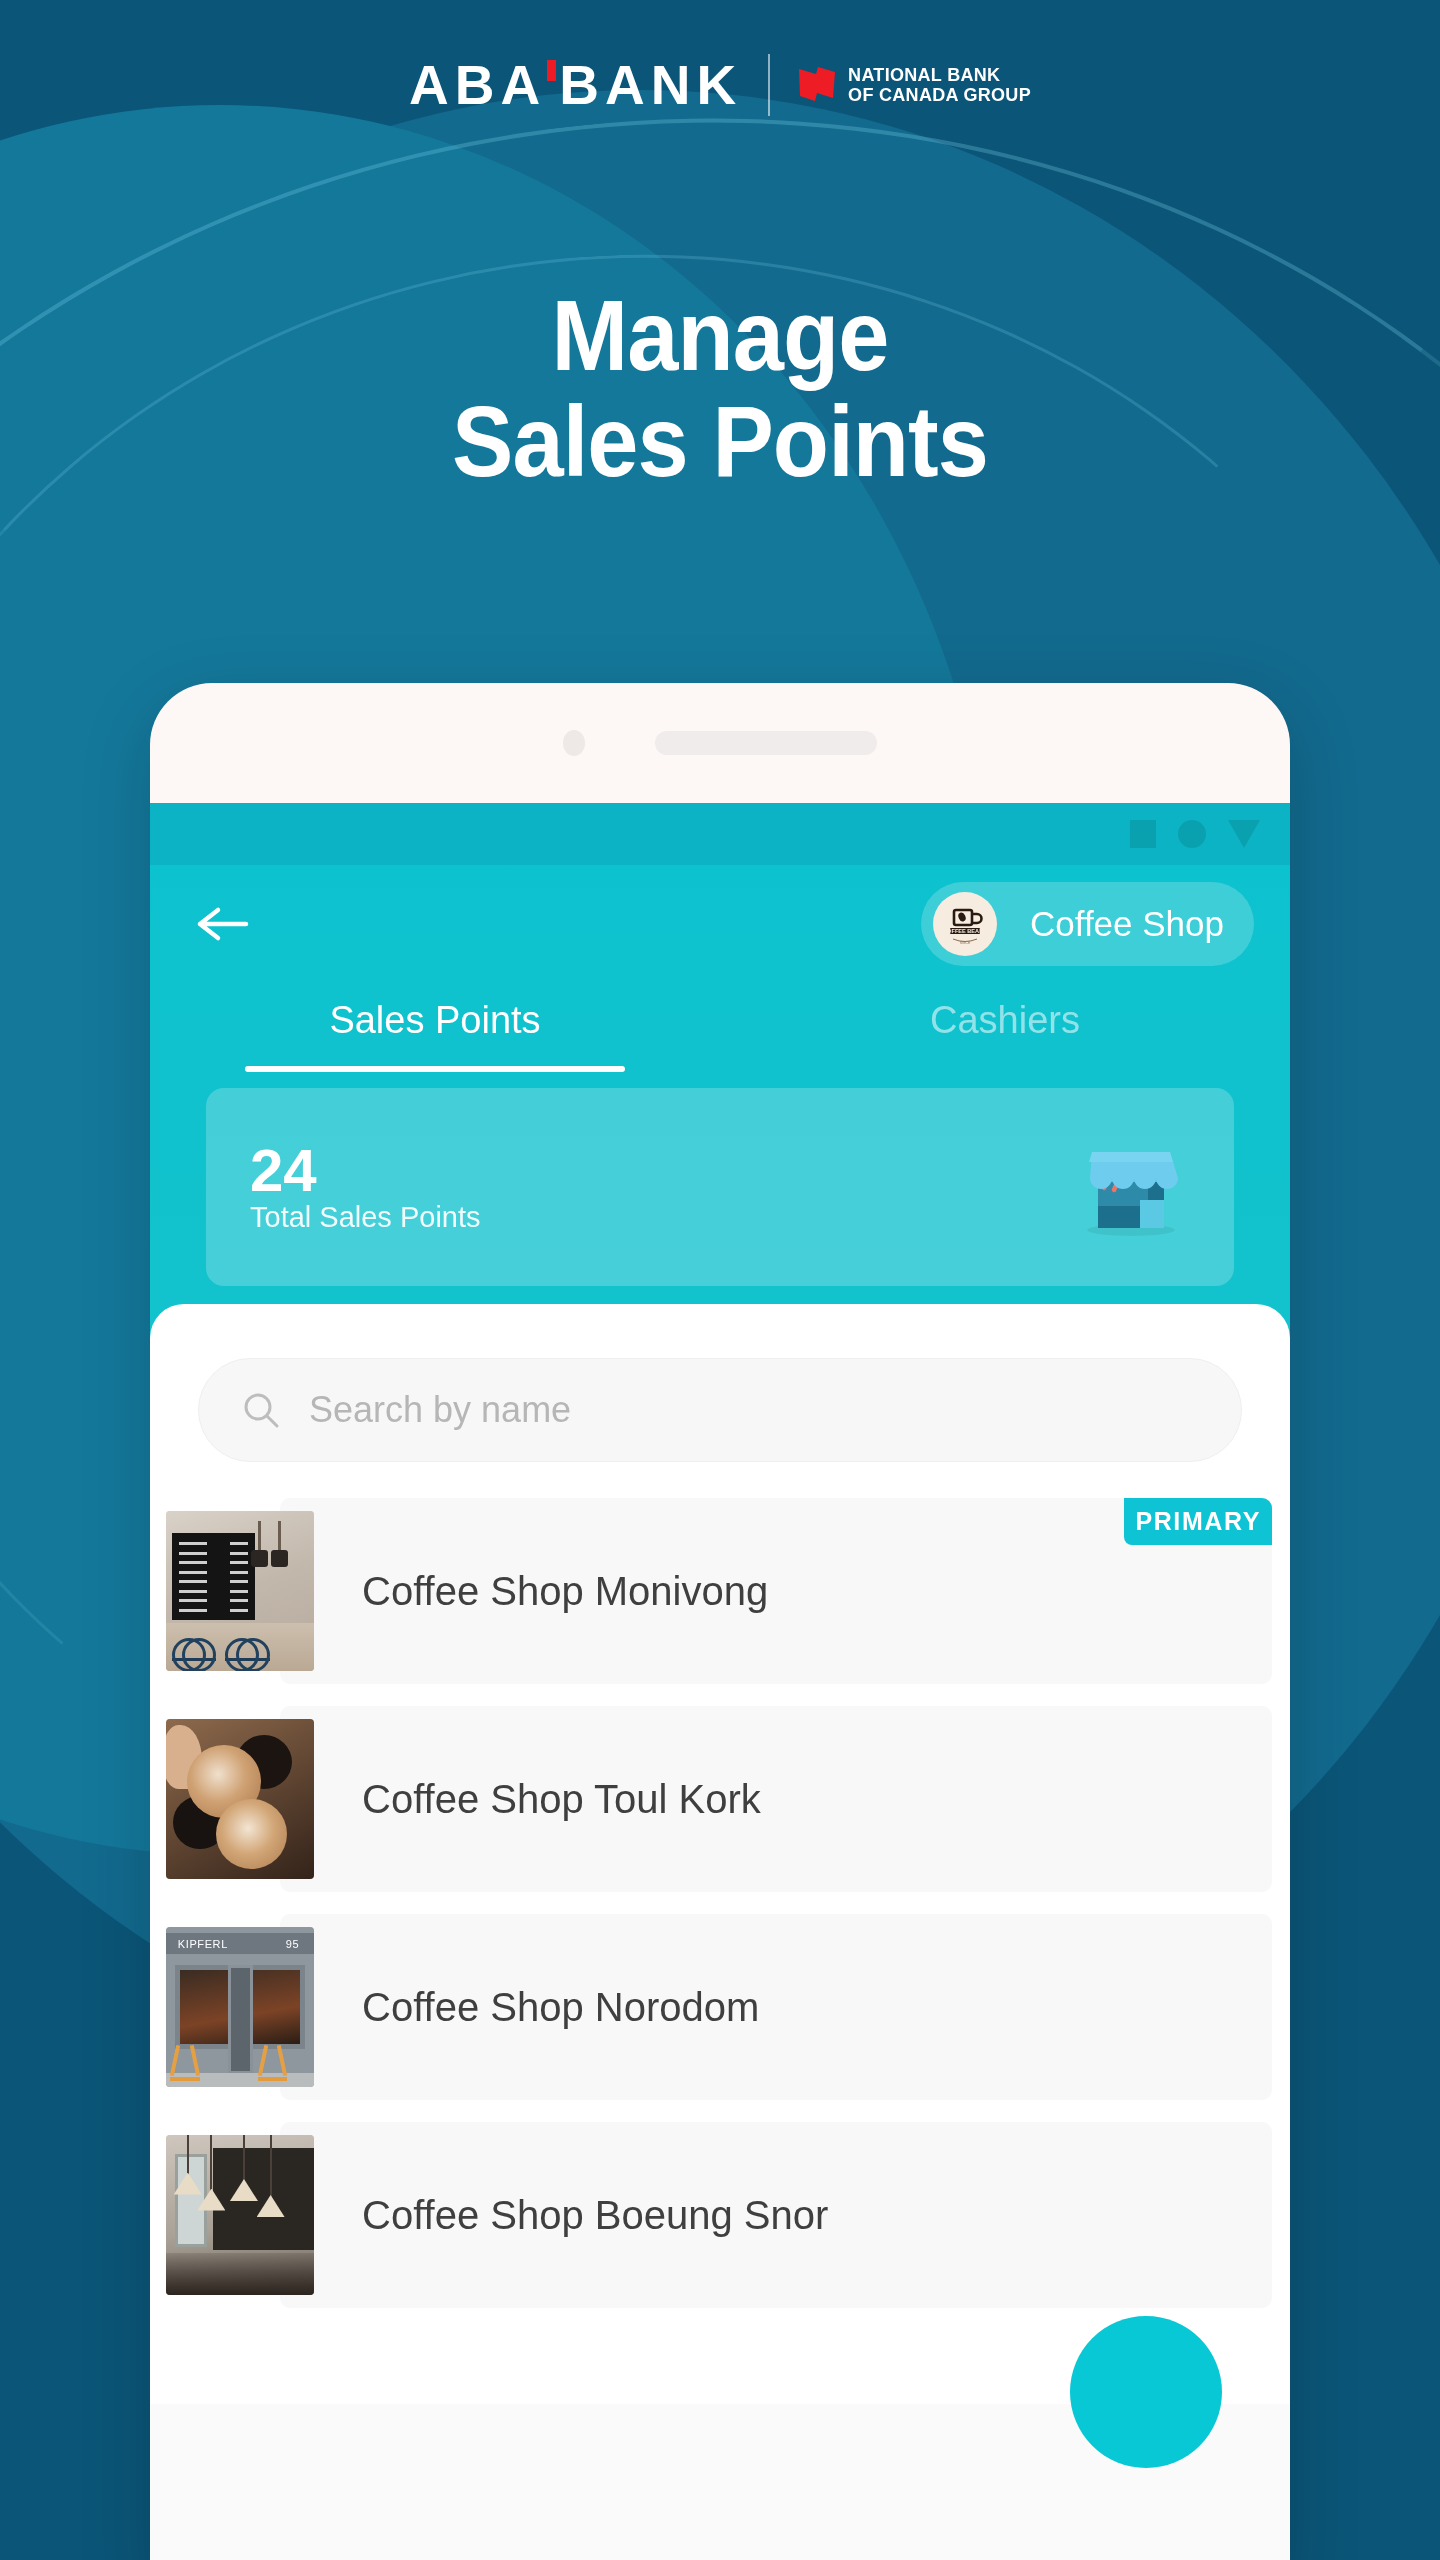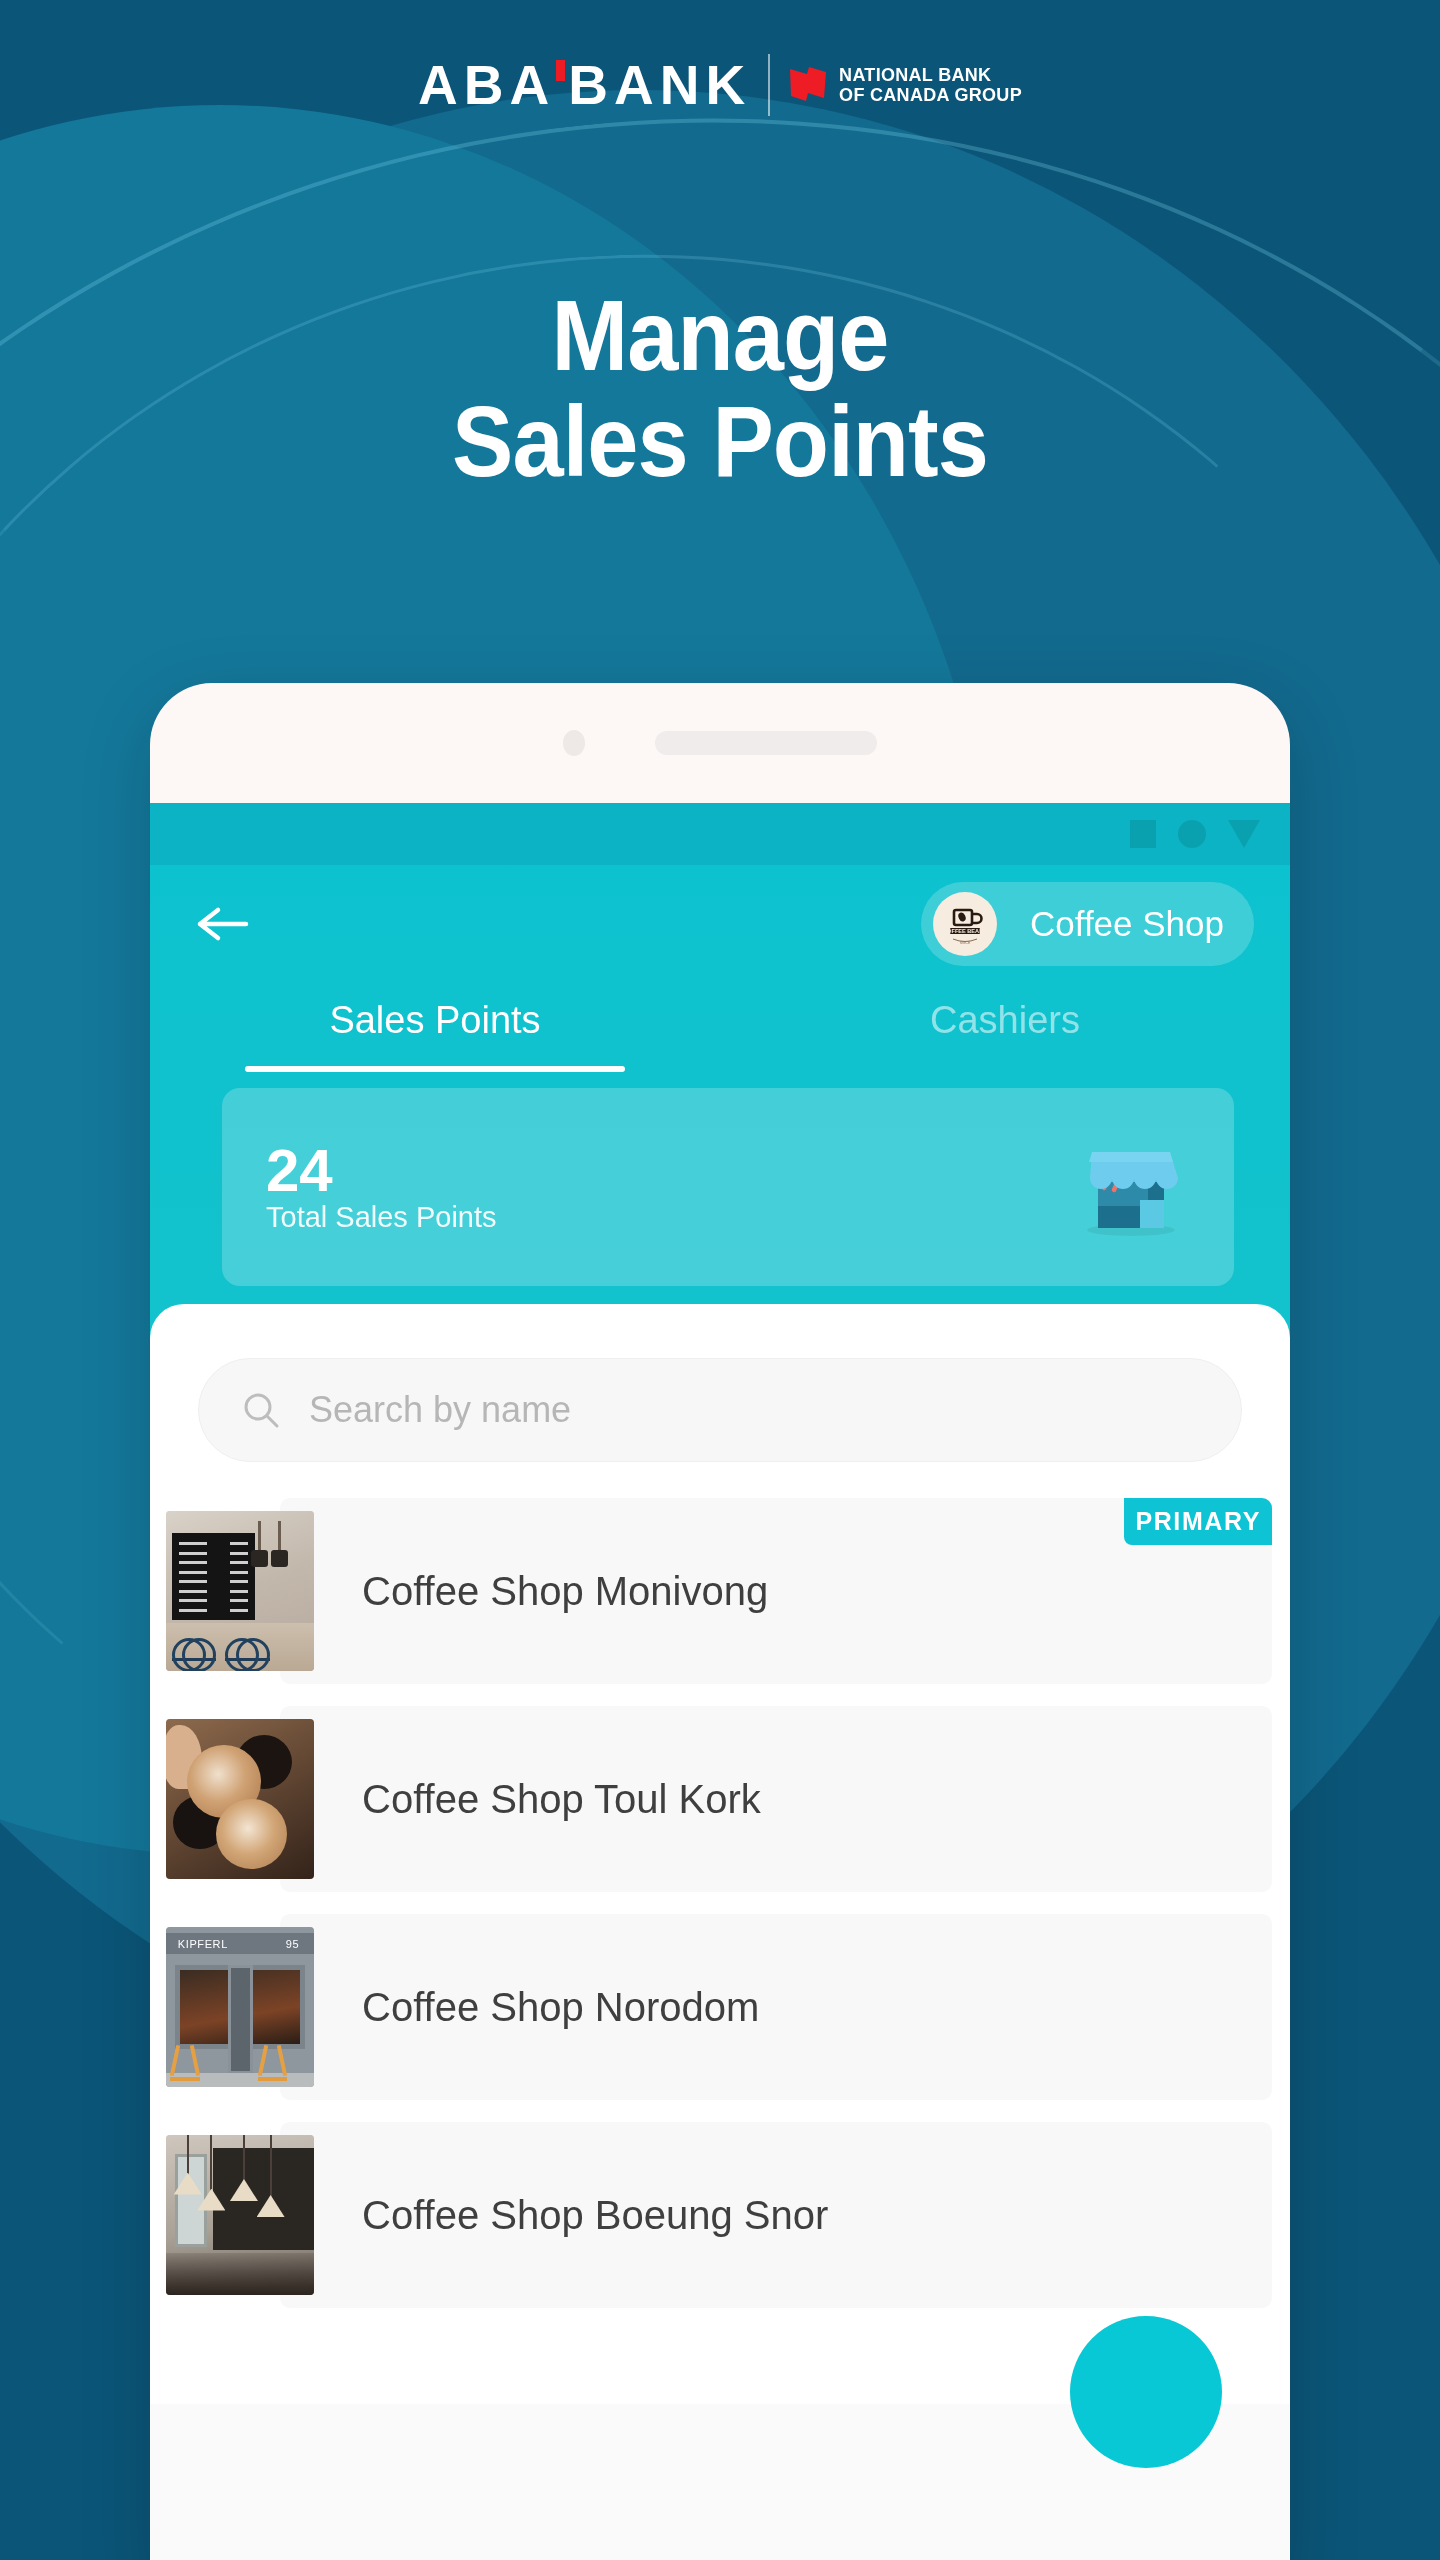--- a/index.html
+++ b/index.html
@@ -43,21 +43,21 @@
     border-radius:50%;
     border:3px solid transparent;
     border-top-color:rgba(130,210,235,.22);
     border-left-color:rgba(130,210,235,.14);
     transform:rotate(-3deg);
   }
 
   
   .brand{
     position:absolute; top:54px; left:0; right:0;
-    display:flex; align-items:center; justify-content:center; gap:17px;
+    display:flex; align-items:center; justify-content:center; gap:26px;
     z-index:6;
   }
   .brand-aba{
     color:#fff;
     font-size:55px;
     font-weight:bold;
     letter-spacing:6px;
     line-height:1;
     position:relative;
     font-family:"Liberation Sans", sans-serif;
@@ -182,21 +182,21 @@
   .tab.active{ color:#fff; }
   .tab.active::after{
     content:"";
     position:absolute;
     left:50%; transform:translateX(-50%);
     bottom:0;
     width:380px; height:6px;
     background:#fff; border-radius:3px;
   }
 
-  .stat-wrap{ padding:16px 56px 52px 72px; }
+  .stat-wrap{ padding:16px 56px 52px 56px; }
   .stat-card{
     background:rgba(255,255,255,.22);
     border-radius:18px;
     height:198px;
     display:flex; align-items:center; justify-content:space-between;
     padding:0 50px 0 44px;
   }
   .stat-num{ color:#fff; font-size:60px; font-weight:bold; line-height:1; }
   .stat-label{ color:rgba(255,255,255,.92); font-size:29px; }
   .store-icon{ width:106px; height:98px; flex:none; }

